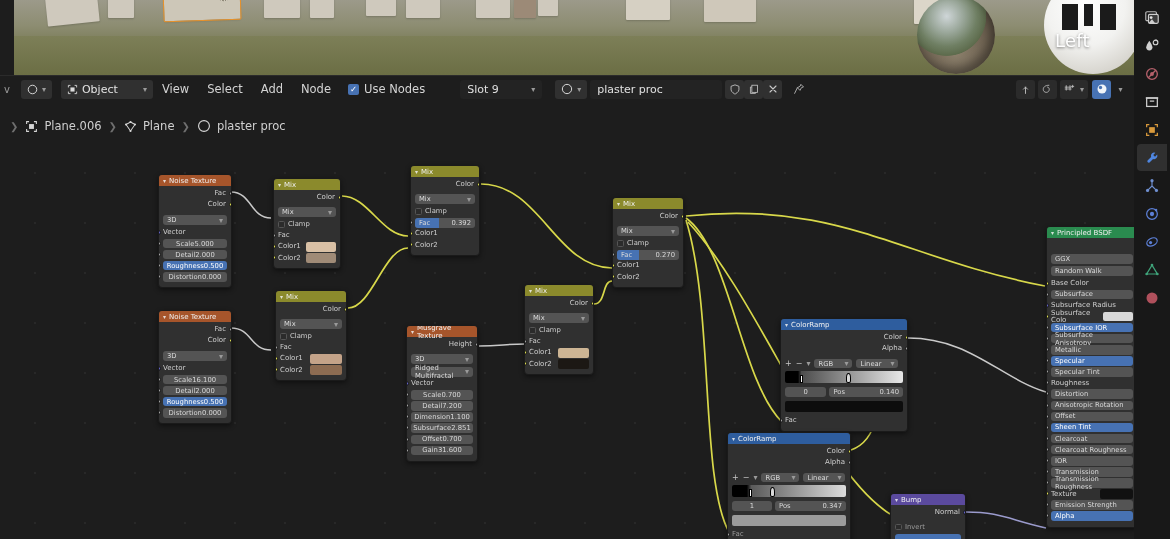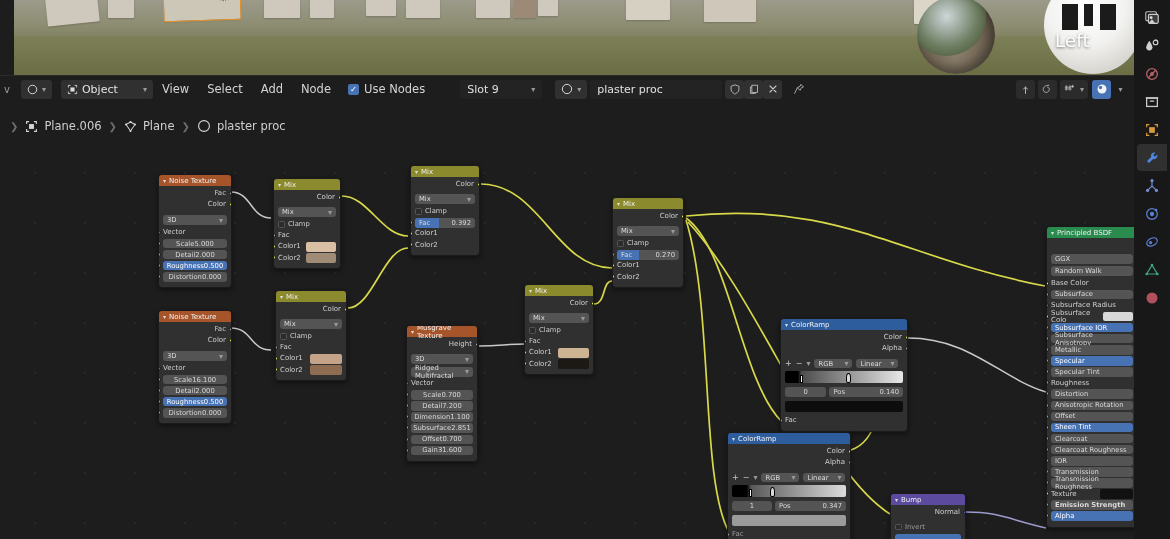--- a/index.html
+++ b/index.html
@@ -958,21 +958,21 @@
               <span class="sock s-gray s-l" style="top: 2px;"></span>
               <span class="widget center" style="justify-content: flex-start;">Transmission Roughness</span>
             </div>
             <div class="row">
               <span class="sock s-yellow s-l" style="top: 2px;"></span>
               <span class="lbl">Texture</span>
               <span class="swatch" style="background: rgb(17, 17, 17); width: 40%;"></span>
             </div>
             <div class="row">
               <span class="sock s-gray s-l" style="top: 2px;"></span>
-              <span class="widget center" style="justify-content: flex-start; font-weight: bold;">Emission Strength</span>
+              <span class="widget center" style="justify-content: flex-start;">Emission Strength</span>
             </div>
             <div class="row">
               <span class="sock s-gray s-l" style="top: 2px;"></span>
               <span class="widget center sel" style="justify-content: flex-start;">Alpha</span>
             </div>
           </div>
       </div>
     </div>
 
   </div>

